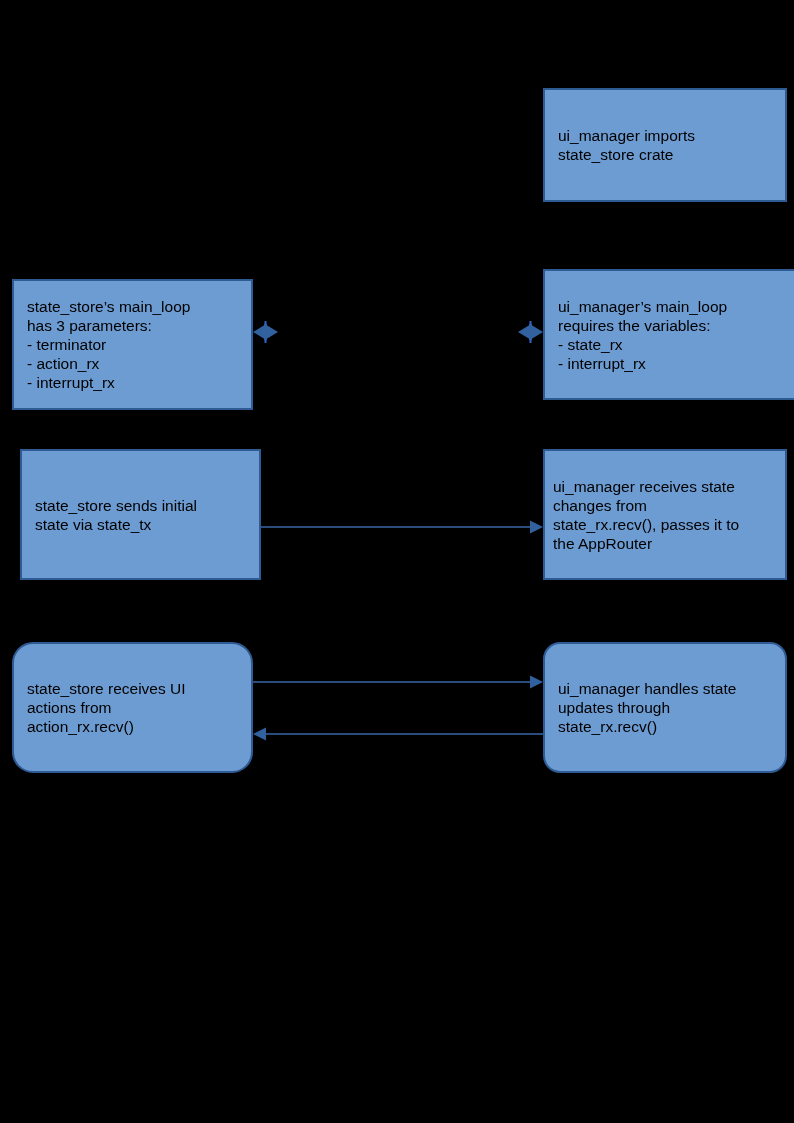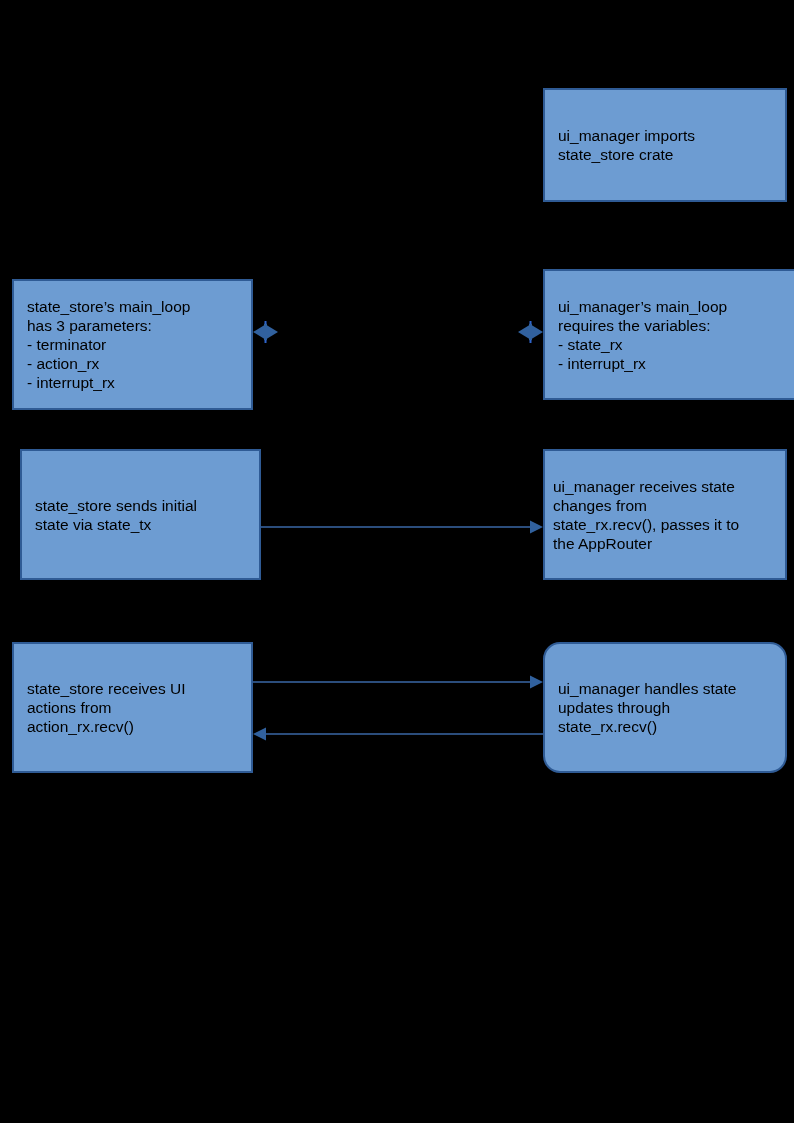--- a/index.html
+++ b/index.html
@@ -107,21 +107,21 @@
 - interrupt_rx</div>
 
   <div class="box" style="left:12px; top:449px; width:241px; height:131px;margin-left:8px;">state_store sends initial
 state via state_tx</div>
 
   <div class="box" style="left:543px; top:449px; width:244px; height:131px;padding-left:8px;">ui_manager receives state
 changes from
 state_rx.recv(), passes it to
 the AppRouter</div>
 
-  <div class="box" style="left:12px; top:642px; width:241px; height:131px;">state_store receives UI
+  <div class="box" style="left:12px; top:642px; width:241px; height:131px;border-radius:21px;">state_store receives UI
 actions from
 action_rx.recv()</div>
 
   <div class="box" style="left:543px; top:642px; width:244px; height:131px;border-radius:17px;">ui_manager handles state
 updates through
 state_rx.recv()</div>
 
 </div>
 
 </body></html>

